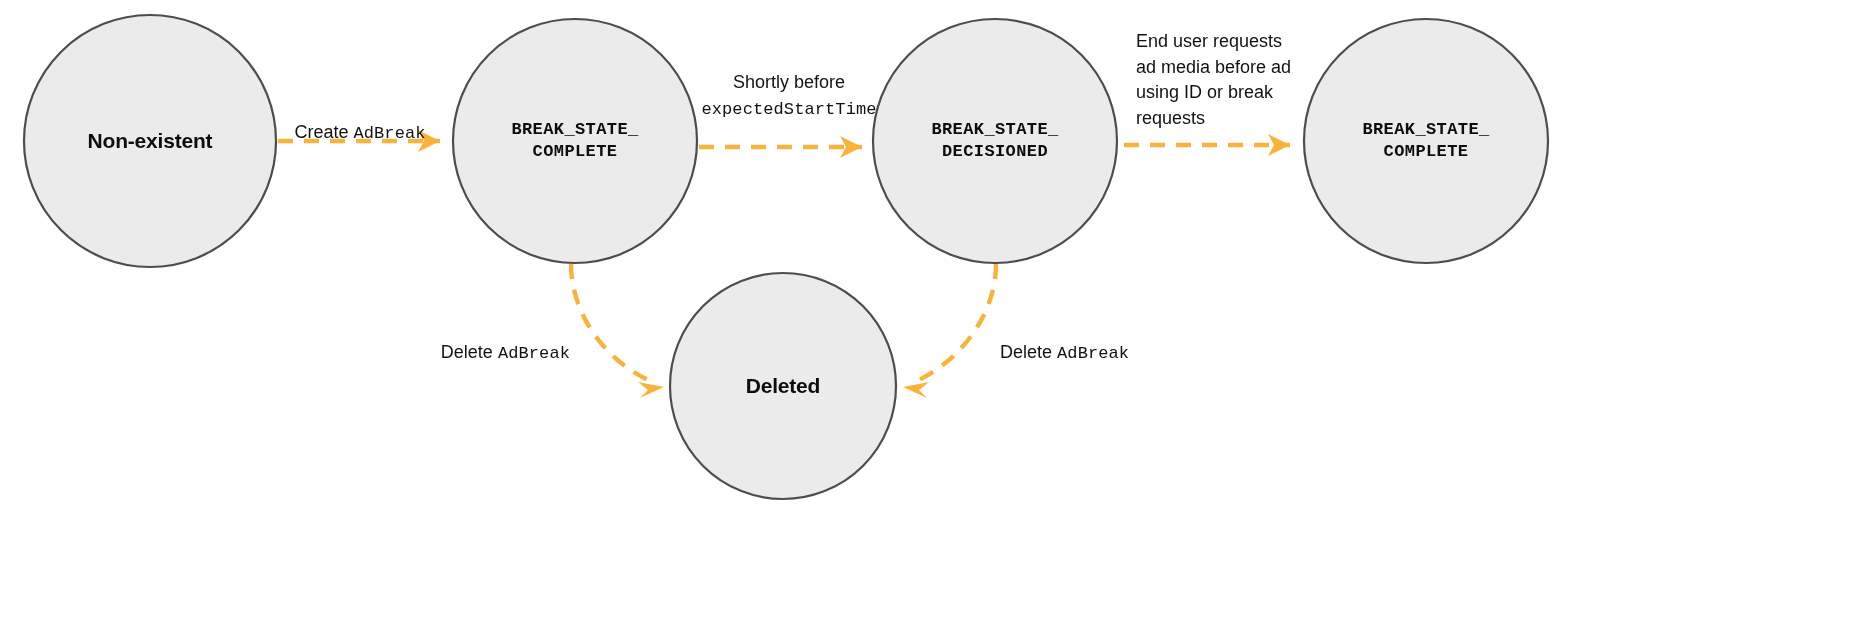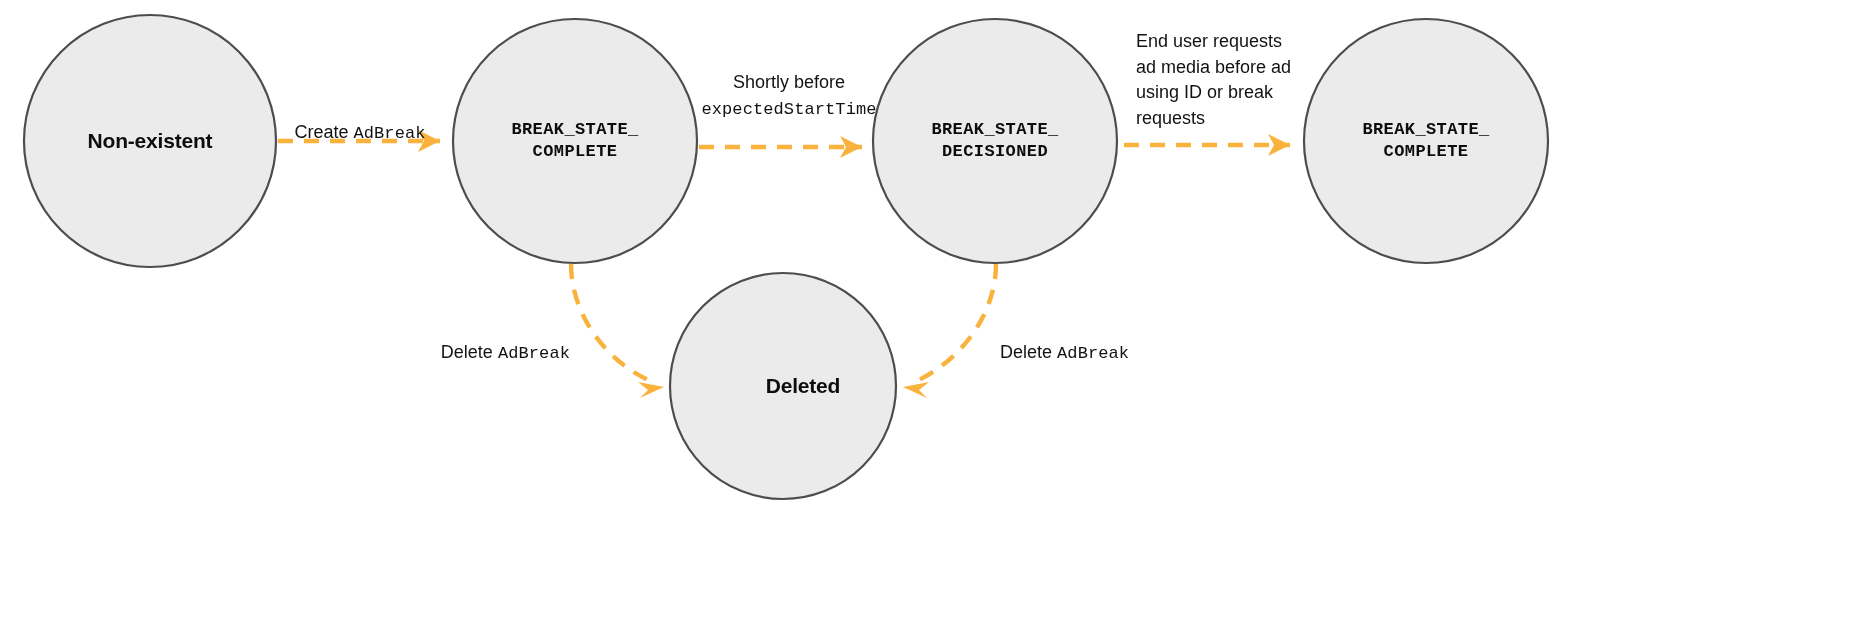--- a/index.html
+++ b/index.html
@@ -128,21 +128,21 @@
         <span class="lbl-line">COMPLETE</span>
       </div>
       <div class="node-label mono" style="left: 995px; top: 141px;">
         <span class="lbl-line">BREAK_STATE_</span>
         <span class="lbl-line">DECISIONED</span>
       </div>
       <div class="node-label mono" style="left: 1426px; top: 141px;">
         <span class="lbl-line">BREAK_STATE_</span>
         <span class="lbl-line">COMPLETE</span>
       </div>
-      <div class="node-label plain" style="left: 783px; top: 386px; margin-left: 20px;">
+      <div class="node-label plain" style="left: 783px; top: 386px;">
         <span class="lbl-line">Deleted</span>
       </div>
       <div class="edge-label center" style="left: 360px; top: 97px; margin-top: 36px;">
         <span class="lbl-line"><span>Create </span><span class="code">AdBreak</span></span>
       </div>
       <div class="edge-label center" style="left: 789px; top: 96px;">
         <span class="lbl-line"><span>Shortly before</span></span>
         <span class="lbl-line"><span class="code">expectedStartTime</span></span>
       </div>
       <div class="edge-label left" style="left: 1136px; top: 80px;">

